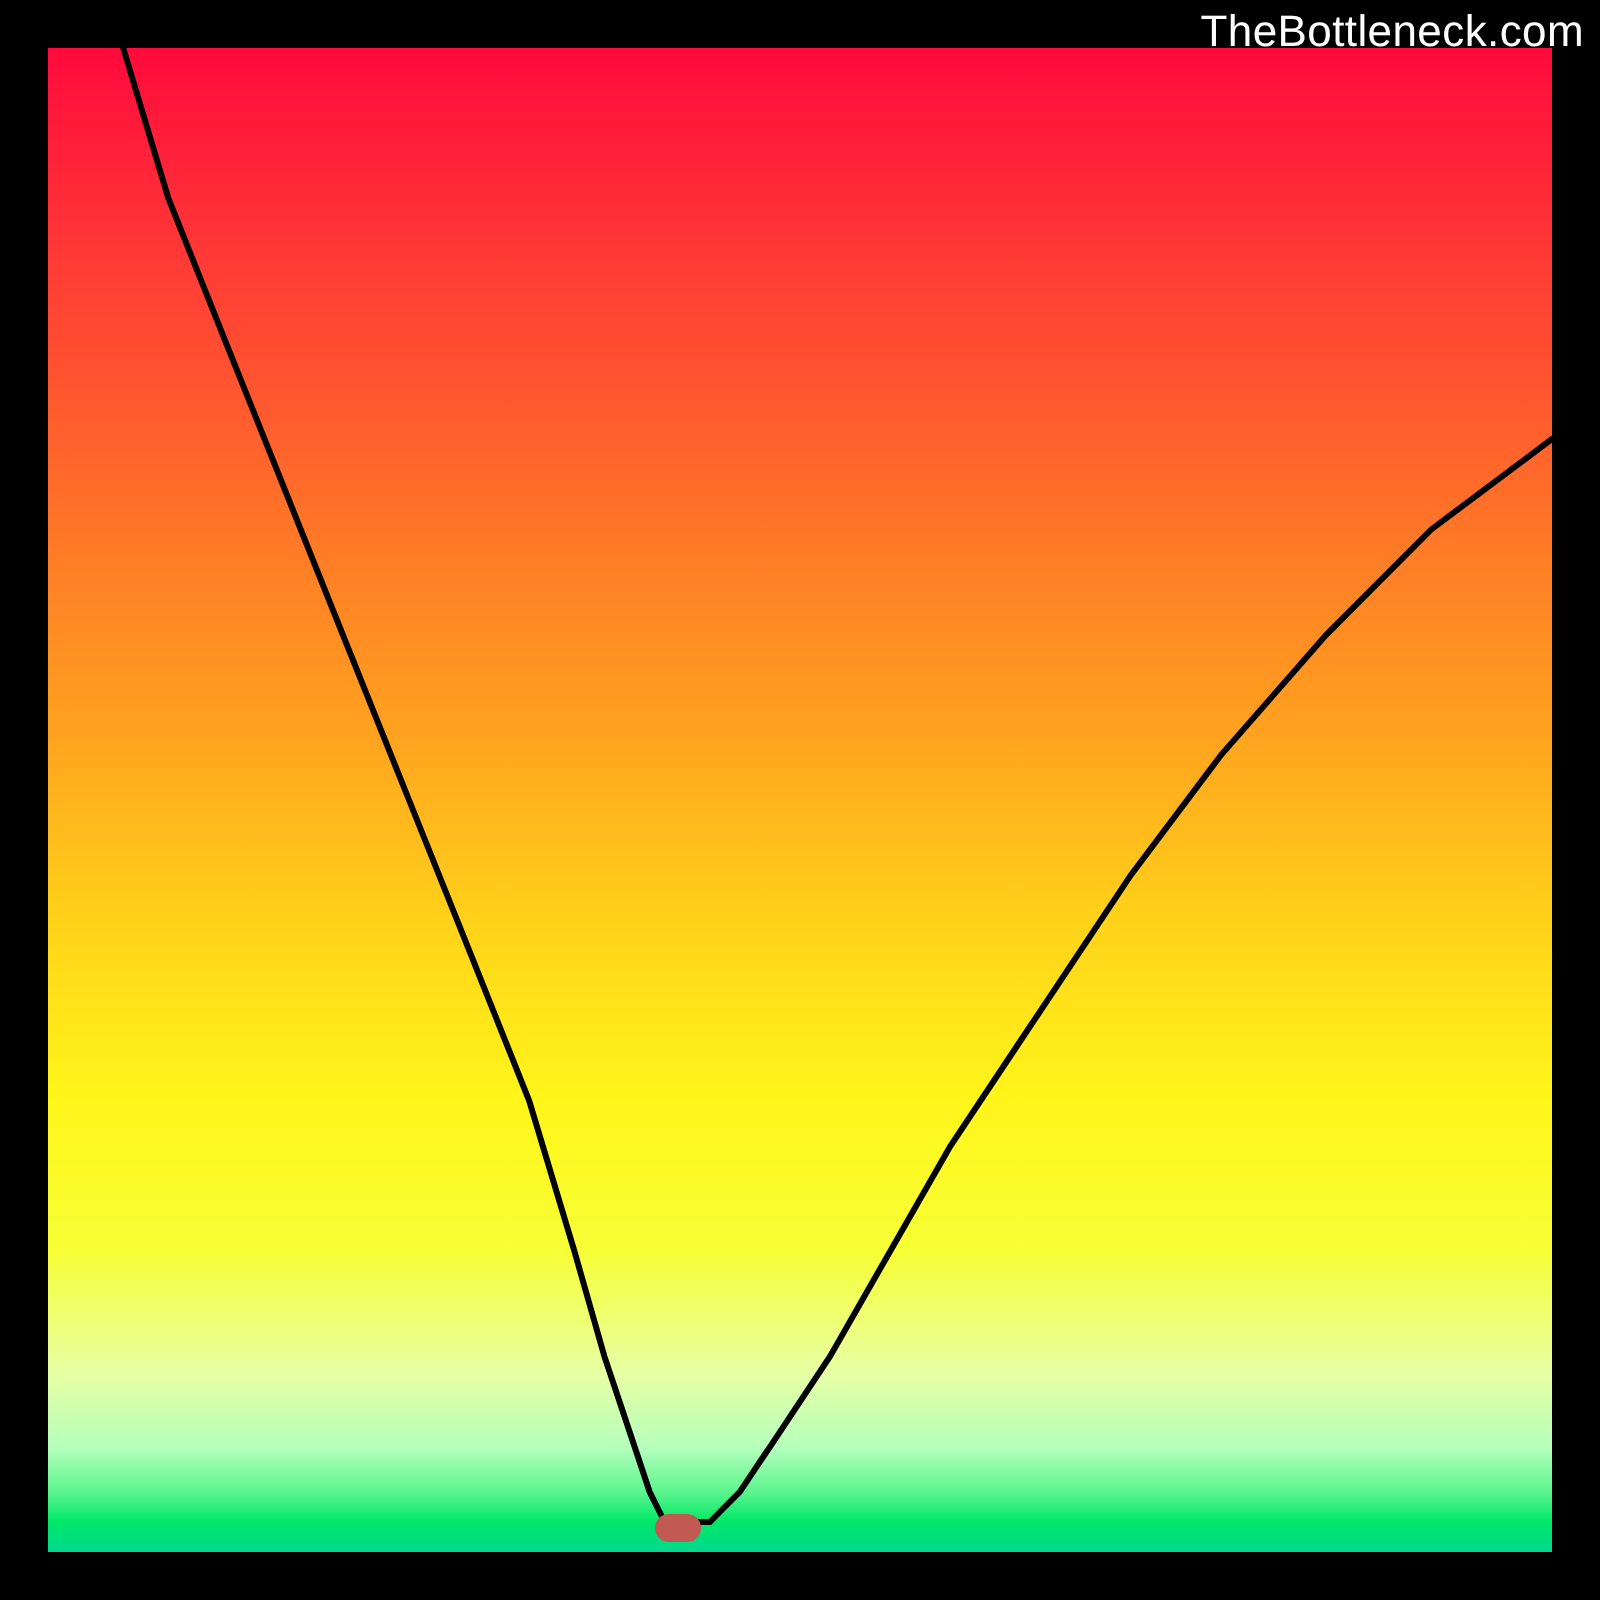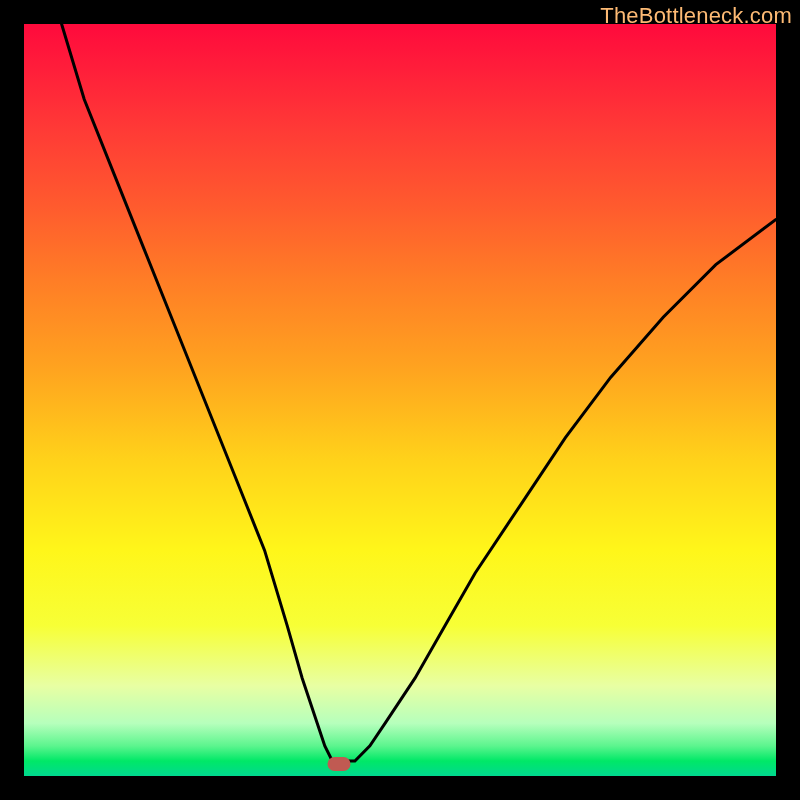--- a/index.html
+++ b/index.html
@@ -63,21 +63,21 @@
     width: 23px;
     height: 14px;
     border-radius: 8px;
     background: #c05a52;
     transform: translate(-50%, -50%);
   }
   .watermark {
     position: absolute;
     top: 3px;
     right: 8px;
-    color: #fdba74;
+    color: #ffffff;
     font-size: 22px;
     font-weight: 500;
     letter-spacing: 0.2px;
     user-select: none;
   }
 </style>
 </head>
 <body>
 
 <div class="frame">

